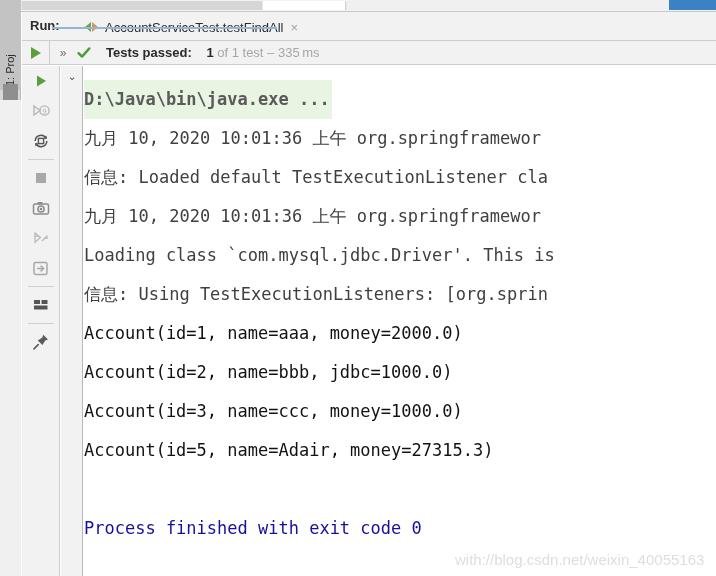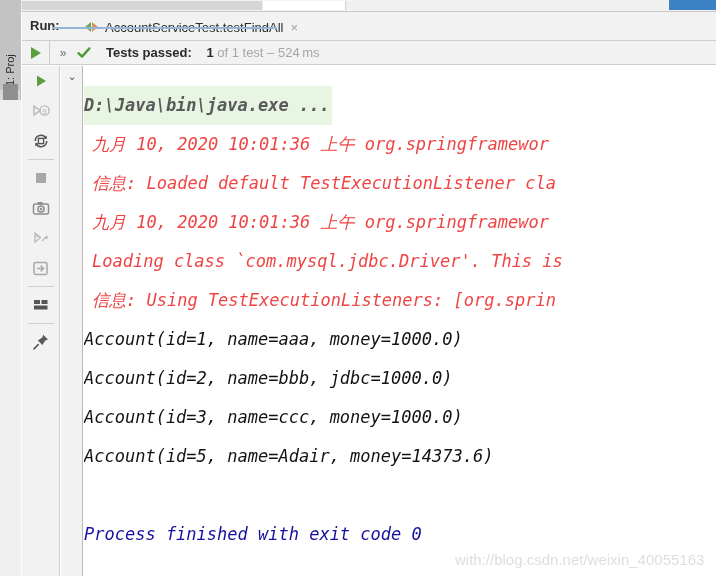--- a/index.html
+++ b/index.html
@@ -220,40 +220,39 @@
 
   
   .console {
     position: absolute; left: 84px; top: 66px;
     right: 0; bottom: 0;
     background: #ffffff;
     overflow: hidden;
   }
   .console-inner {
     position: relative;
-    padding-top: 20px;
-    font-style: italic;
+    padding-top: 14px;
   }
   .cline {
     font-family: "DejaVu Sans Mono", "Liberation Mono", monospace;
     font-size: 17px;
     line-height: 39px;
     height: 39px;
     white-space: pre;
     padding-left: 0px;
     letter-spacing: 0px;
   }
   .c-cmd {
     color: #5a5a5a;
     font-weight: bold;
     display: inline-block;
     background: #e8f5e3;
     padding-right: 2px;
   }
-  .c-err { color: #ef4444; margin-left: 8px; }
+  .c-err { color: #404040; }
   .c-out { color: #121212; }
   .c-exit { color: #16109e; font-weight: 500; }
   .spacer-line { height: 39px; }
 
   
   .watermark {
     position: absolute;
     left: 455px; top: 551px;
     font-family: "Liberation Sans", sans-serif;
     font-size: 15px;
@@ -304,21 +303,21 @@
       <span class="rerun-tri"></span>
     </div>
     <div class="status-divider"></div>
     <div class="chev-btn">»</div>
     <span class="check-icon">
       <svg width="16" height="16" viewBox="0 0 16 16">
         <path d="M2.5 8.2 L6 11.6 L13.4 3.4" stroke="#4f9b37" stroke-width="2.4" fill="none" stroke-linecap="round" stroke-linejoin="round"></path>
       </svg>
     </span>
     <span class="status-text">
-      <span class="bold">Tests passed:</span><span>&nbsp;</span><span class="bold">1</span><span>&nbsp;</span><span class="muted">of 1 test – 524 ms</span>
+      <span class="bold">Tests passed:</span><span>&nbsp;</span><span class="bold">1</span><span>&nbsp;</span><span class="muted">of 1 test – 335 ms</span>
     </span>
   </div>
 
   <div class="tool-col">
 
     <div class="tool-btn">
       <svg width="16" height="16" viewBox="0 0 16 16">
         <path d="M4 2.5 L13 8 L4 13.5 Z" fill="#5c9e3f"></path>
       </svg>
     </div>
@@ -401,24 +400,24 @@
   </div>
 
   <div class="console">
     <div class="console-inner" id="console-lines">
         <div class="cline"><span class="c-cmd">D:\Java\bin\java.exe ...</span></div>
         <div class="cline"><span class="c-err">九月 10, 2020 10:01:36 上午 org.springframewor</span></div>
         <div class="cline"><span class="c-err">信息: Loaded default TestExecutionListener cla</span></div>
         <div class="cline"><span class="c-err">九月 10, 2020 10:01:36 上午 org.springframewor</span></div>
         <div class="cline"><span class="c-err">Loading class `com.mysql.jdbc.Driver'. This is</span></div>
         <div class="cline"><span class="c-err">信息: Using TestExecutionListeners: [org.sprin</span></div>
-        <div class="cline"><span class="c-out">Account(id=1, name=aaa, money=1000.0)</span></div>
+        <div class="cline"><span class="c-out">Account(id=1, name=aaa, money=2000.0)</span></div>
         <div class="cline"><span class="c-out">Account(id=2, name=bbb, jdbc=1000.0)</span></div>
         <div class="cline"><span class="c-out">Account(id=3, name=ccc, money=1000.0)</span></div>
-        <div class="cline"><span class="c-out">Account(id=5, name=Adair, money=14373.6)</span></div>
+        <div class="cline"><span class="c-out">Account(id=5, name=Adair, money=27315.3)</span></div>
         <div class="cline spacer-line">&nbsp;</div>
         <div class="cline"><span class="c-exit">Process finished with exit code 0</span></div>
       </div>
   </div>
 
   <div class="watermark">with://blog.csdn.net/weixin_40055163</div>
 
 </div>
 
 </body></html>

